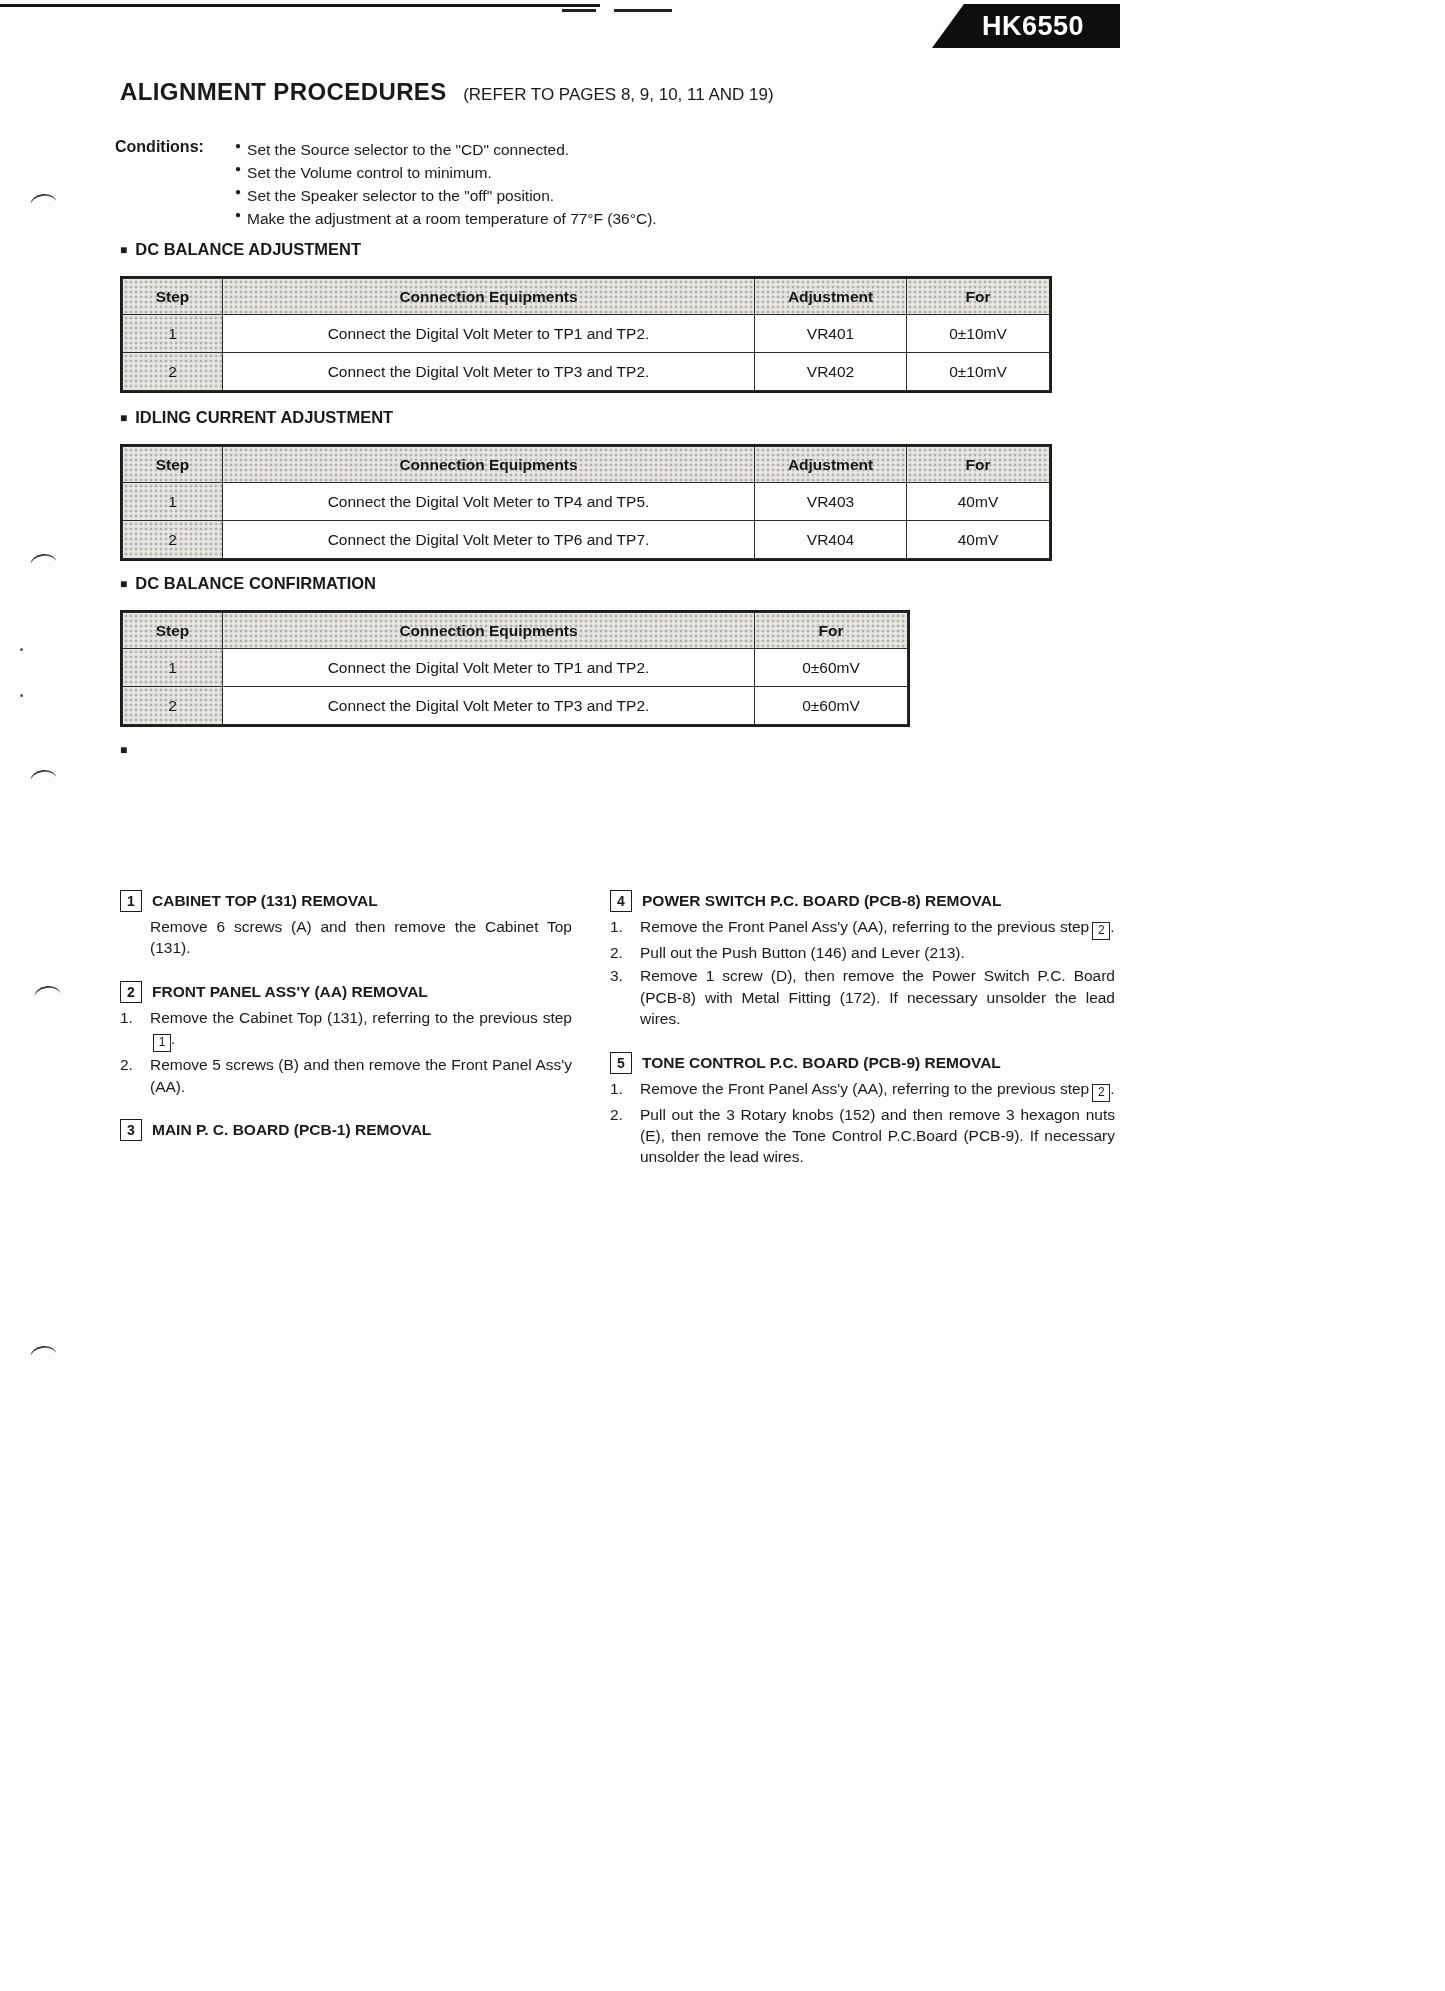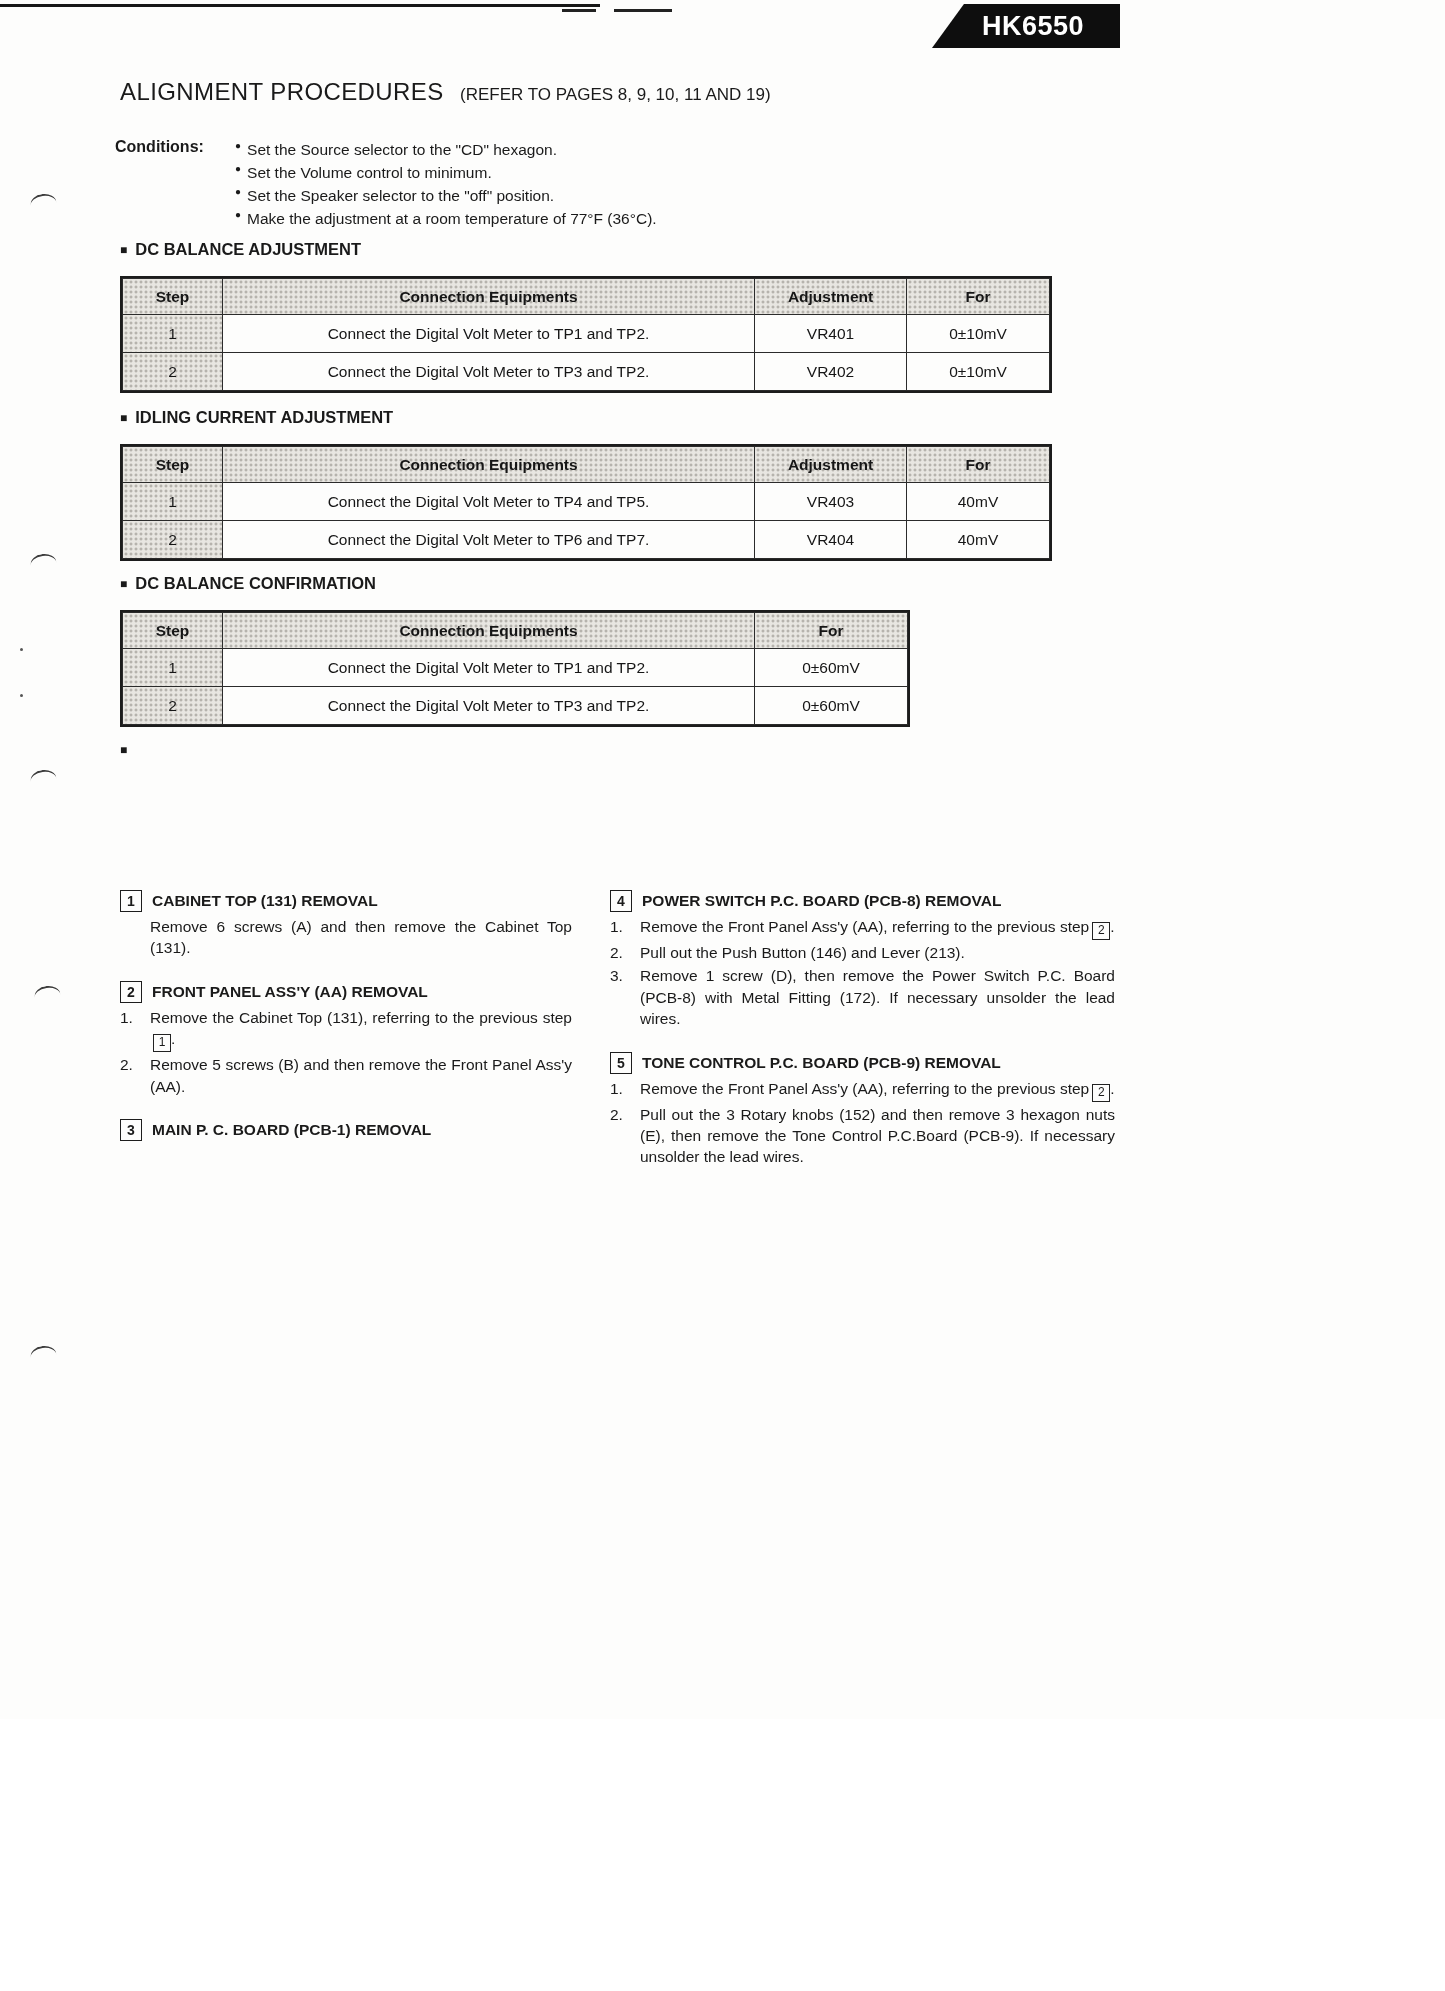--- a/index.html
+++ b/index.html
@@ -7,21 +7,21 @@
         font-family:"Liberation Sans",sans-serif;color:#1a1a1a;overflow:hidden;}
 
   
   .top-line{position:absolute;top:4px;left:0;width:600px;height:3px;background:#171717;}
   .top-dash{position:absolute;top:9px;height:3px;background:#222;}
   .model-badge{position:absolute;top:4px;left:932px;width:188px;height:44px;background:#0e0e0e;
         clip-path:polygon(17% 0,100% 0,100% 100%,0 100%);
         display:flex;align-items:center;justify-content:center;}
   .model-badge span{color:#fff;font-weight:bold;font-size:27px;letter-spacing:0.5px;padding-left:14px;}
 
-  .h1{font-size:24px;font-weight:normal;letter-spacing:0.4px;}
+  .h1{font-size:24px;font-weight:bold;letter-spacing:0.4px;}
   .h1ref{font-size:17px;font-weight:normal;margin-left:12px;}
   .abs{position:absolute;}
 
   
   .conditions{display:flex;gap:28px;}
   .cond-label{font-weight:bold;font-size:16px;width:92px;flex:none;}
   .cond-item{font-size:15.5px;line-height:23px;display:flex;}
   .blt{font-size:10px;line-height:23px;margin-right:6px;position:relative;top:-4px;}
 
   
@@ -89,21 +89,21 @@
   <div class="abs" style="top:78px;left:120px;">
     <span class="h1">ALIGNMENT PROCEDURES</span>
     <span class="h1ref">(REFER TO PAGES 8, 9, 10, 11 AND 19)</span>
   </div>
 
   <div class="abs conditions" style="top:138px;left:115px;width:800px;">
     <div class="cond-label">Conditions:</div>
     <div>
       <div class="cond-item">
         <span class="blt">●</span>
-        <span>Set the Source selector to the "CD" hexagon.</span>
+        <span>Set the Source selector to the "CD" connected.</span>
       </div>
       <div class="cond-item">
         <span class="blt">●</span>
         <span>Set the Volume control to minimum.</span>
       </div>
       <div class="cond-item">
         <span class="blt">●</span>
         <span>Set the Speaker selector to the "off" position.</span>
       </div>
       <div class="cond-item">

